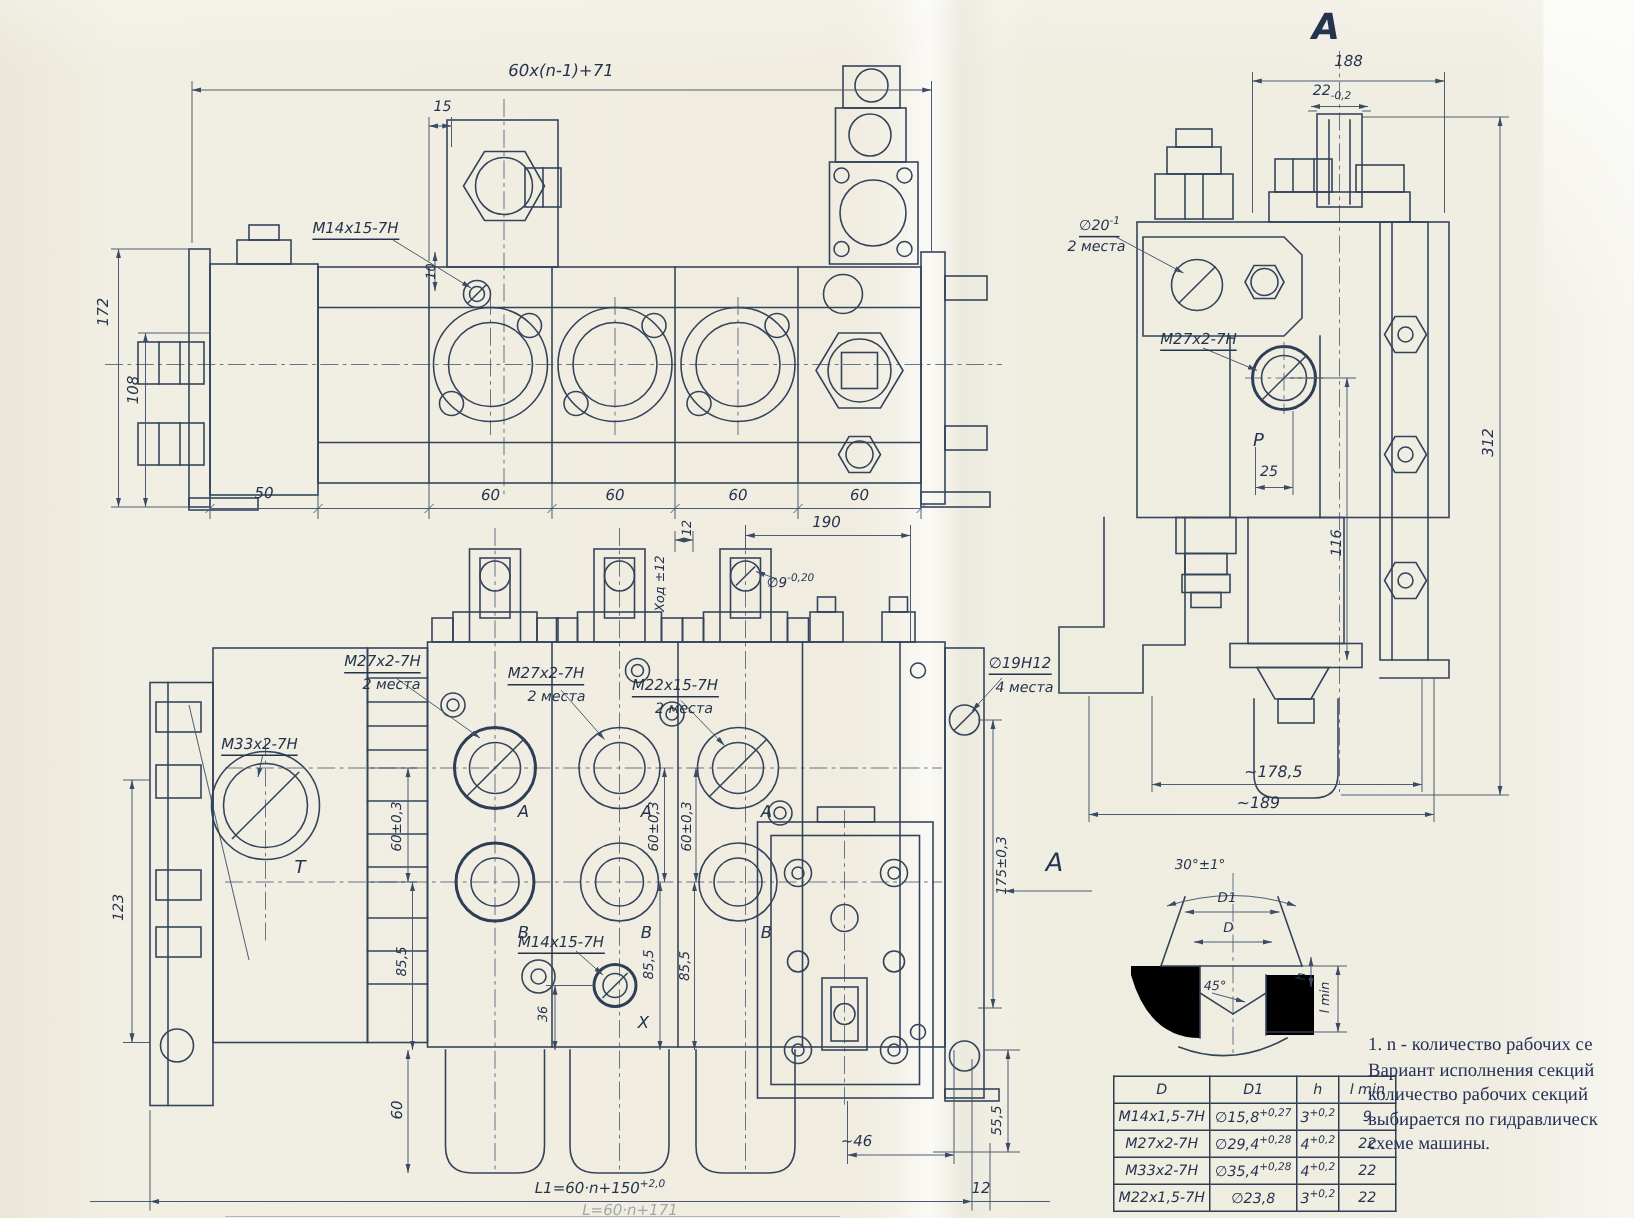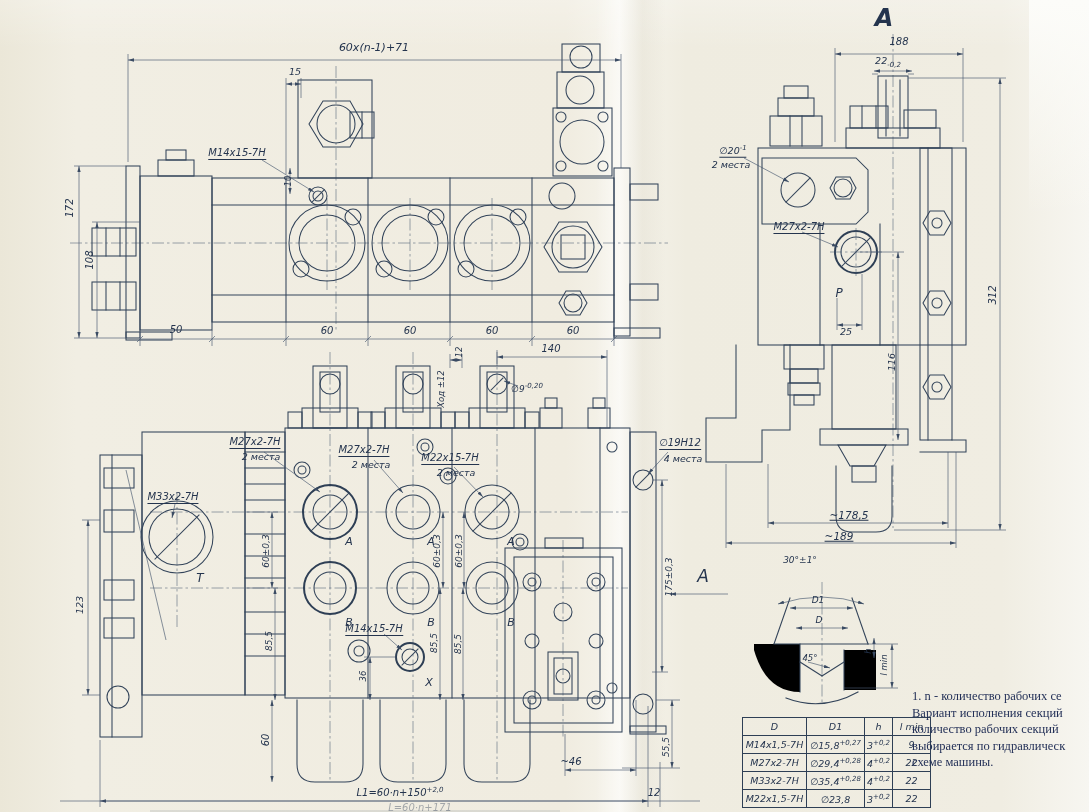--- a/index.html
+++ b/index.html
@@ -19,21 +19,21 @@
   .t{stroke:#47586f;stroke-width:.65;fill:none;}
   .c{stroke:#4a5b72;stroke-width:.55;fill:none;stroke-dasharray:12 3 2.5 3;}
   .d{marker-start:url(#a);marker-end:url(#a);}
   .l{marker-end:url(#a);}
   .faint{opacity:.38;}
   .lbl{position:absolute;font-style:italic;color:#24344e;white-space:nowrap;
        transform:translate(-50%,-50%);font-size:10px;line-height:1;}
   .rot{transform:translate(-50%,-50%) rotate(-90deg);}
   .und{border-bottom:1px solid #24344e;padding-bottom:1px;}
   .f8{font-size:8.5px;} .f9{font-size:9px;} .f95{font-size:9.5px;} .f10{font-size:10px;}
-  .f105{font-size:10.5px;text-decoration:underline;} .f11{font-size:11px;} .f12{font-size:12px;} .f17{font-size:17px;}
+  .f105{font-size:10.5px;} .f11{font-size:11px;} .f12{font-size:12px;} .f17{font-size:17px;}
   .title-a{font-size:24px;font-weight:bold;}
   .tol{font-size:7px;font-style:italic;}
   sup.tol{vertical-align:4px;} sub.tol{vertical-align:-3px;}
   #spec-table{position:absolute;left:742px;top:717px;border-collapse:collapse;table-layout:fixed;
       font-family:"DejaVu Sans",sans-serif;font-style:italic;font-size:9.5px;color:#24344e;}
   #spec-table td,#spec-table th{border:1px solid #2e3f55;padding:1px 2px;text-align:center;
       height:15px;overflow:hidden;white-space:nowrap;font-weight:normal;}
   #notes{position:absolute;left:912px;top:688px;width:200px;
       font-family:"Liberation Serif",serif;font-size:12.5px;line-height:16.5px;color:#243158;}
 </style>
@@ -480,27 +480,27 @@
   <span class="lbl f10" style="left:492px;top:331px">60</span>
   <span class="lbl f10" style="left:573px;top:331px">60</span>
 
   <span class="lbl title-a" style="left:884px;top:18px">A</span>
   <span class="lbl f10" style="left:899px;top:42px">188</span>
   <span class="lbl f95" style="left:888px;top:62px"><span>22</span><sub class="tol">-0,2</sub></span>
   <span class="lbl f95 und" style="left:733px;top:151px"><span>∅20</span><sup class="tol">-1</sup></span>
   <span class="lbl f95" style="left:731px;top:165px">2 места</span>
   <span class="lbl f10 und" style="left:799px;top:228px">M27x2-7H</span>
   <span class="lbl f12" style="left:839px;top:293px">P</span>
-  <span class="lbl f95" style="left:846px;top:332px">25</span>
+  <span class="lbl f95" style="left:846px;top:315px">25</span>
   <span class="lbl f95 rot" style="left:892px;top:362px">116</span>
   <span class="lbl f10 rot" style="left:993px;top:295px">312</span>
   <span class="lbl f105" style="left:849px;top:515px">~178,5</span>
   <span class="lbl f105" style="left:839px;top:536px">~189</span>
 
-  <span class="lbl f10" style="left:551px;top:349px">140</span>
+  <span class="lbl f10" style="left:551px;top:349px">190</span>
   <span class="lbl f8 rot" style="left:459px;top:352px">12</span>
   <span class="lbl f8 rot" style="left:441px;top:389px">Ход ±12</span>
   <span class="lbl f9" style="left:527px;top:388px"><span>∅9</span><sup class="tol">-0,20</sup></span>
   <span class="lbl f10 und" style="left:255px;top:443px">M27x2-7H</span>
   <span class="lbl f95" style="left:261px;top:457px">2 места</span>
   <span class="lbl f10 und" style="left:364px;top:451px">M27x2-7H</span>
   <span class="lbl f95" style="left:371px;top:465px">2 места</span>
   <span class="lbl f10 und" style="left:450px;top:459px">M22x15-7H</span>
   <span class="lbl f95" style="left:456px;top:473px">2 места</span>
   <span class="lbl f10 und" style="left:173px;top:498px">M33x2-7H</span>
@@ -525,21 +525,21 @@
   <span class="lbl f9 rot" style="left:434px;top:643px">85,5</span>
   <span class="lbl f9 rot" style="left:458px;top:644px">85,5</span>
   <span class="lbl f10 rot" style="left:266px;top:740px">60</span>
   <span class="lbl f10" style="left:571px;top:762px">~46</span>
   <span class="lbl f9 rot" style="left:666px;top:747px">55,5</span>
   <span class="lbl f10" style="left:654px;top:793px">12</span>
   <span class="lbl f10" style="left:400px;top:792px"><span>L1=60·n+150</span><sup class="tol">+2,0</sup></span>
   <span class="lbl f10 faint" style="left:420px;top:808px">L=60·n+171</span>
   <span class="lbl f17" style="left:703px;top:576px">A</span>
 
-  <span class="lbl f9" style="left:800px;top:560px">30°±1°</span>
+  <span class="lbl f9" style="left:800px;top:578px">30°±1°</span>
   <span class="lbl f9" style="left:818px;top:600px">D1</span>
   <span class="lbl f9" style="left:819px;top:620px">D</span>
   <span class="lbl f8" style="left:810px;top:658px">45°</span>
   <span class="lbl f8 rot" style="left:868px;top:651px">h</span>
   <span class="lbl f8 rot" style="left:884px;top:665px">l min</span>
 
   <table id="spec-table">
     <colgroup>
         <col style="width:64px">
         <col style="width:58px">

